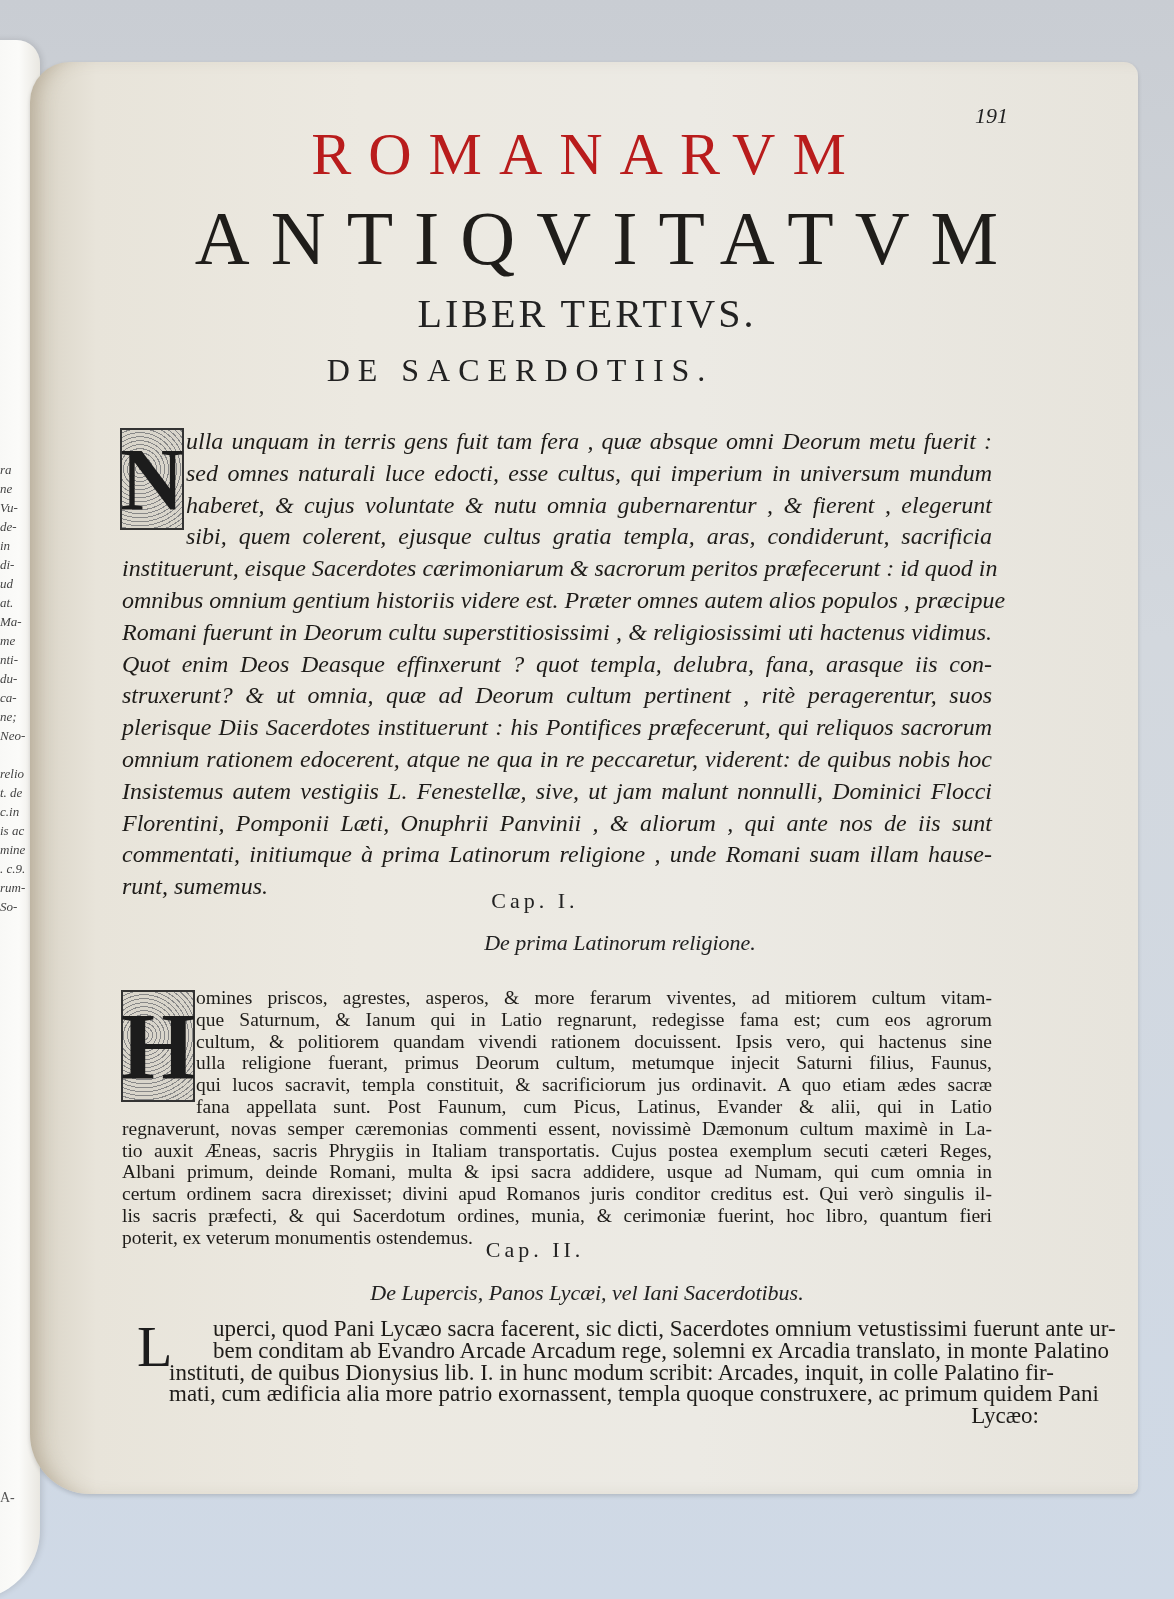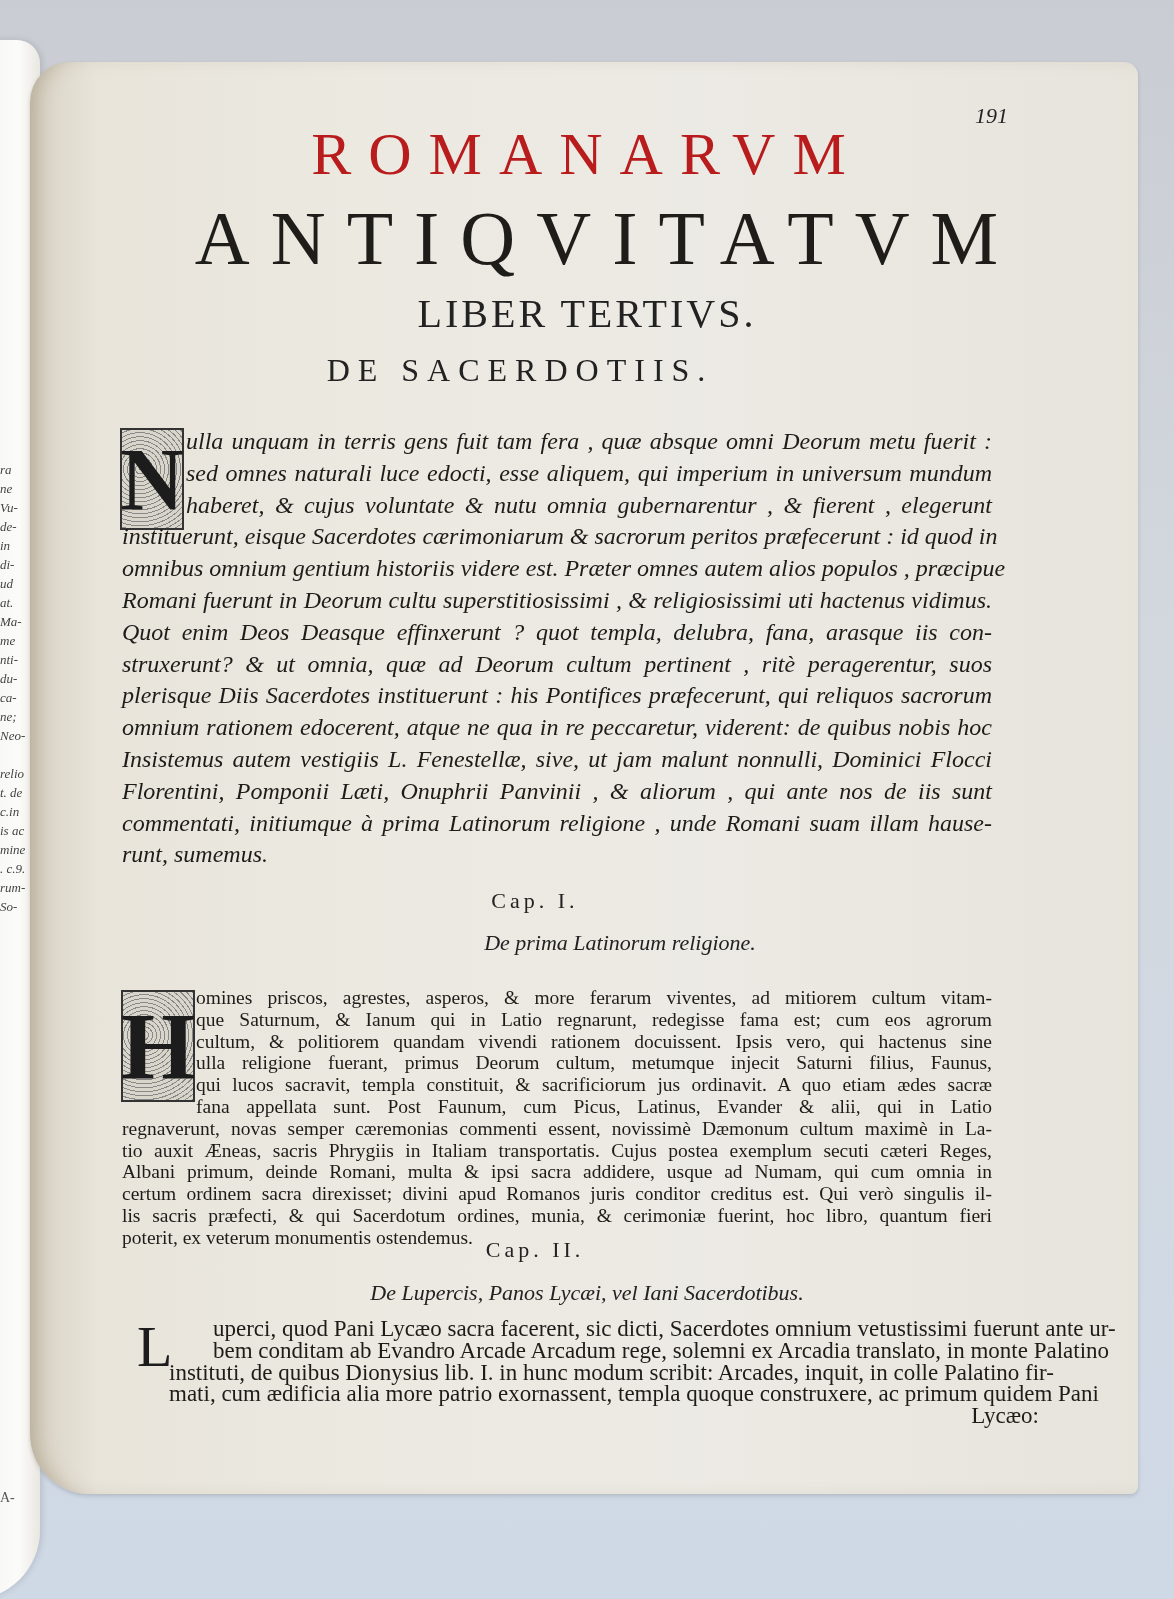--- a/index.html
+++ b/index.html
@@ -119,22 +119,23 @@
 
 <div class="title-1">ROMANARVM</div>
 <div class="title-2">ANTIQVITATVM</div>
 <div class="title-3">LIBER TERTIVS.</div>
 <div class="title-4">DE SACERDOTIIS.</div>
 
 <div class="drop-cap drop-n">N</div>
 
 <div class="para para-1">
   <div class="line indent-cap">ulla unquam in terris gens fuit tam fera , quæ absque omni Deorum metu fuerit :</div>
-  <div class="line indent-cap">sed omnes naturali luce edocti, esse aliquem, qui imperium in universum mundum</div>
+  <div class="line indent-cap">sed omnes naturali luce edocti, esse cultus, qui imperium in universum mundum</div>
   <div class="line indent-cap">haberet, &amp; cujus voluntate &amp; nutu omnia gubernarentur , &amp; fierent , elegerunt</div>
+  <div class="line indent-cap">sibi, quem colerent, ejusque cultus gratia templa, aras, condiderunt, sacrificia</div>
   <div class="line">instituerunt, eisque Sacerdotes cærimoniarum &amp; sacrorum peritos præfecerunt : id quod in</div>
   <div class="line">omnibus omnium gentium historiis videre est. Præter omnes autem alios populos , præcipue</div>
   <div class="line">Romani fuerunt in Deorum cultu superstitiosissimi , &amp; religiosissimi uti hactenus vidimus.</div>
   <div class="line">Quot enim Deos Deasque effinxerunt ? quot templa, delubra, fana, arasque iis con-</div>
   <div class="line">struxerunt? &amp; ut omnia, quæ ad Deorum cultum pertinent , ritè peragerentur, suos</div>
   <div class="line">plerisque Diis Sacerdotes instituerunt : his Pontifices præfecerunt, qui reliquos sacrorum</div>
   <div class="line">omnium rationem edocerent, atque ne qua in re peccaretur, viderent: de quibus nobis hoc</div>
   <div class="line">Insistemus autem vestigiis L. Fenestellæ, sive, ut jam malunt nonnulli, Dominici Flocci</div>
   <div class="line">Florentini, Pomponii Læti, Onuphrii Panvinii , &amp; aliorum , qui ante nos de iis sunt</div>
   <div class="line">commentati, initiumque à prima Latinorum religione , unde Romani suam illam hause-</div>

